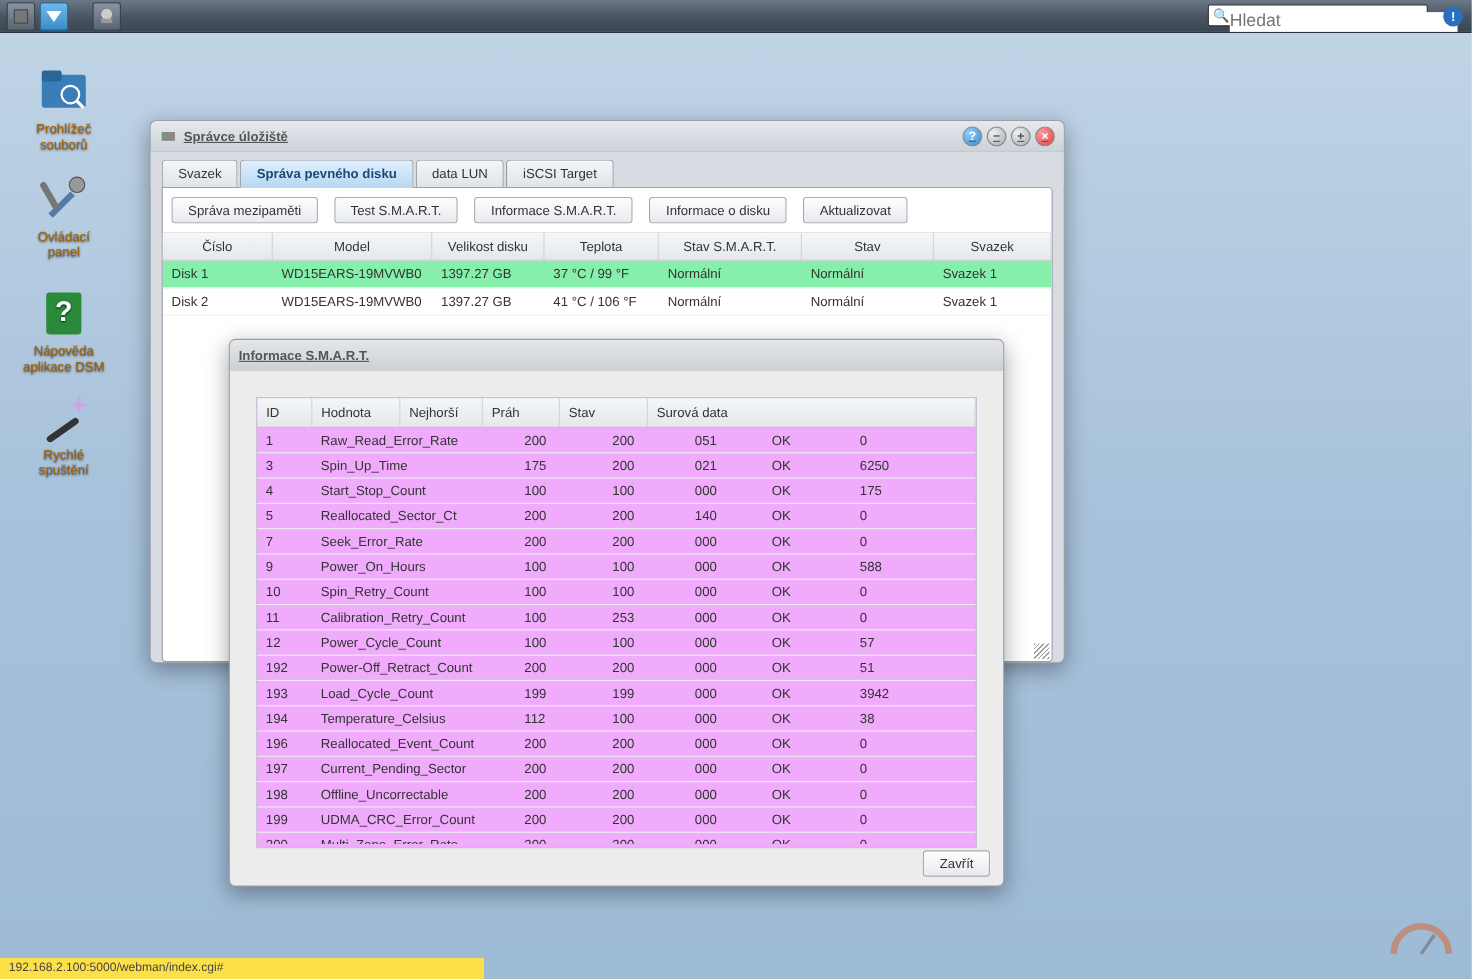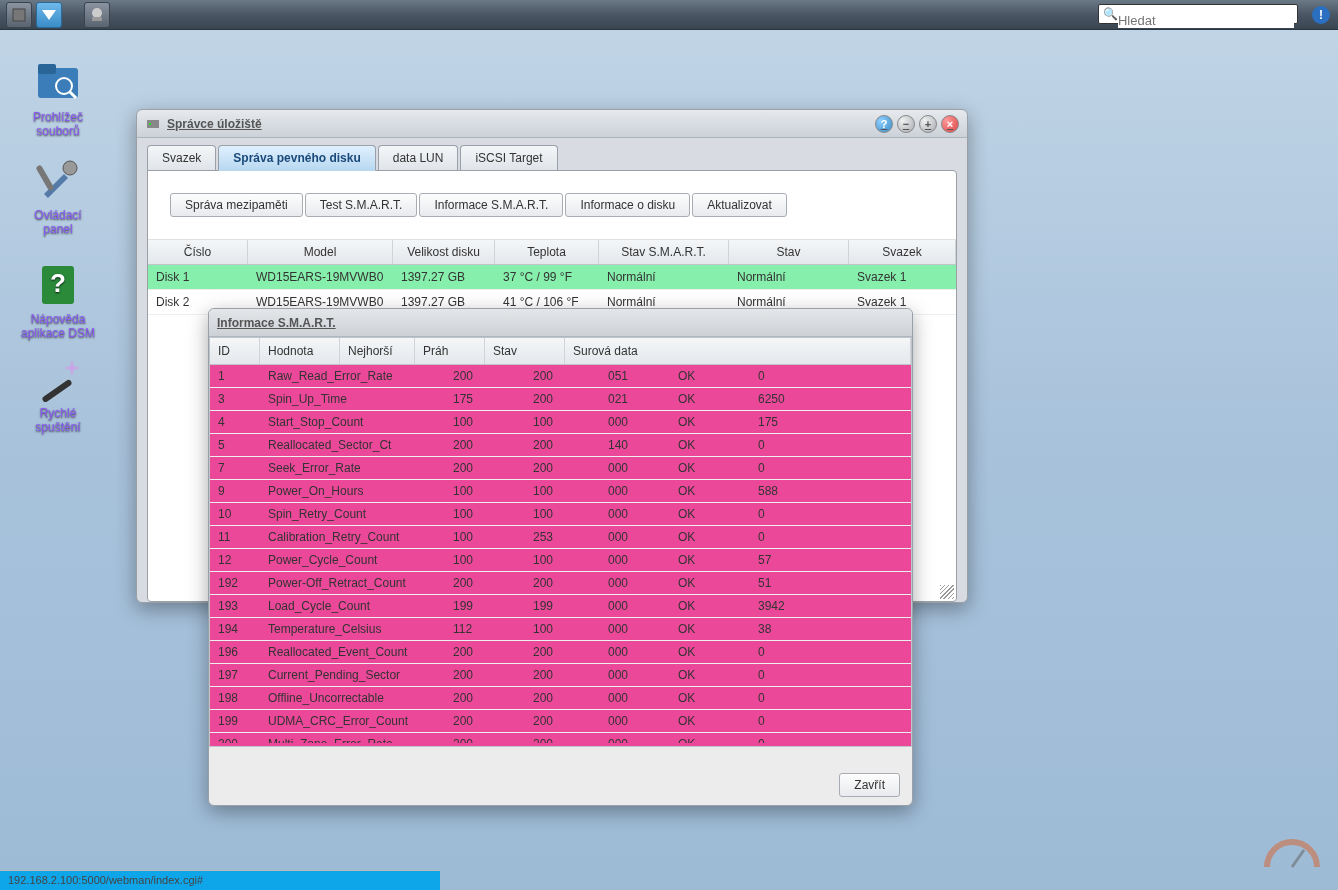--- a/index.html
+++ b/index.html
@@ -27,31 +27,31 @@
 .tb-btn.active {
   background: linear-gradient(to bottom, #6fb8ea, #3a8dc8);
   border-color: #2a6a98;
 }
 .tb-search {
   position: absolute; right: 40px; top: 4px;
   width: 200px; height: 20px;
   background: #fff; border: 1px solid #333; border-radius: 2px;
   display: flex; align-items: center; padding: 0 4px;
 }
-.tb-search input { border: none; outline: none; font-size: 13px; flex: 1; margin-top: 12px; }
+.tb-search input { border: none; outline: none; font-size: 16px; flex: 1; margin-top: 12px; }
 .tb-info {
   position: absolute; right: 8px; top: 6px;
   width: 18px; height: 18px; border-radius: 50%;
   background: #2a6fc0; color: #fff;
   display: flex; align-items: center; justify-content: center;
   font-weight: bold; font-size: 12px; cursor: pointer;
 }
 .desktop-icon {
   position: absolute; width: 80px; text-align: center;
-  color: #8b5cf6; text-shadow: 0 1px 2px rgba(0,0,0,0.8);
+  color: #a16207; text-shadow: 0 1px 2px rgba(0,0,0,0.8);
   cursor: pointer;
 }
 .desktop-icon .ico {
   width: 48px; height: 48px; margin: 0 auto 4px;
   display: flex; align-items: center; justify-content: center;
 }
 .window {
   position: absolute;
   background: #d8dce2;
   border: 1px solid #9aa0a8; border-radius: 6px;
@@ -91,21 +91,21 @@
   background: linear-gradient(to bottom, #e0f0ff, #b8d8f0);
   font-weight: bold; color: #1a4a7a;
   border-bottom: 1px solid #b8d8f0; z-index: 2;
 }
 .tab-body {
   background: #fff; border: 1px solid #9aa0a8;
   margin: 0 10px 10px; border-radius: 0 4px 4px 4px;
   height: 432px; position: relative;
 }
 .toolbar-row {
-  padding: 22px; display: flex; gap: 2px; border-bottom: 1px solid #e0e0e0;
+  padding: 8px; display: flex; gap: 15px; border-bottom: 1px solid #e0e0e0;
 }
 .btn {
   padding: 4px 14px;
   background: linear-gradient(to bottom, #fdfdfd, #e8eaed);
   border: 1px solid #a8adb4; border-radius: 3px;
   cursor: pointer; color: #333; font-size: 12px;
 }
 .grid-head {
   display: flex; background: linear-gradient(to bottom, #f4f6f8, #e4e8ec);
   border-bottom: 1px solid #c0c5cb;
@@ -124,21 +124,21 @@
 .grid-row .gc { padding: 5px 8px; color: #333; }
 .status-green { color: #1a8a1a; }
 .resize-handle {
   position: absolute; right: 2px; bottom: 2px;
   width: 14px; height: 14px;
   background: repeating-linear-gradient(135deg, #999 0 1px, transparent 1px 3px);
 }
 .win-smart { left: 208px; top: 308px; width: 705px; height: 498px; background: #ececec; }
 .win-smart .titlebar { background: linear-gradient(to bottom, #e4e6e9, #cdd1d6); font-weight: bold; }
 .smart-grid {
-  margin: 0; background: #ec4899; border: 1px solid #c0c5cb;
+  margin: 24px; background: #f0abfc; border: 1px solid #c0c5cb;
   height: 410px;
 }
 .smart-head {
   display: flex; background: linear-gradient(to bottom, #f4f6f8, #e4e8ec);
   border-bottom: 1px solid #c0c5cb;
 }
 .sh { padding: 6px 8px; border-right: 1px solid #d0d4d9; color: #333; }
 .smart-body { overflow-y: auto; height: 378px; }
 .smart-row { display: flex; border-bottom: 1px solid #eceef0; }
 .smart-row .sc { padding: 4px 8px; color: #333; }
@@ -147,21 +147,21 @@
 }
 .brand {
   position: absolute; right: 16px; bottom: 18px;
   font-size: 26px; font-weight: bold; font-style: italic;
   color: rgba(100,130,160,0.55);
   text-shadow: 0 1px 0 rgba(255,255,255,0.3);
 }
 .brand svg { vertical-align: middle; opacity: 0.55; }
 .statusbar {
   position: absolute; left: 0; bottom: 0; height: 20px;
-  background: #0ea5e9; border-top: 1px solid #bbb;
+  background: #fde047; border-top: 1px solid #bbb;
   padding: 3px 8px; color: #444; font-size: 11px;
   width: 440px;
 }
 .col-no{width:100px}.col-model{width:145px}.col-size{width:102px}.col-temp{width:104px}.col-smart{width:130px}.col-status{width:120px}.col-vol{flex:1}
 .s-id{width:50px}.s-attr{width:185px}.s-val{width:80px}.s-worst{width:75px}.s-th{width:70px}.s-stat{width:80px}.s-raw{flex:1}
 </style>
 </head>
 <body>
 
 <div class="taskbar">

